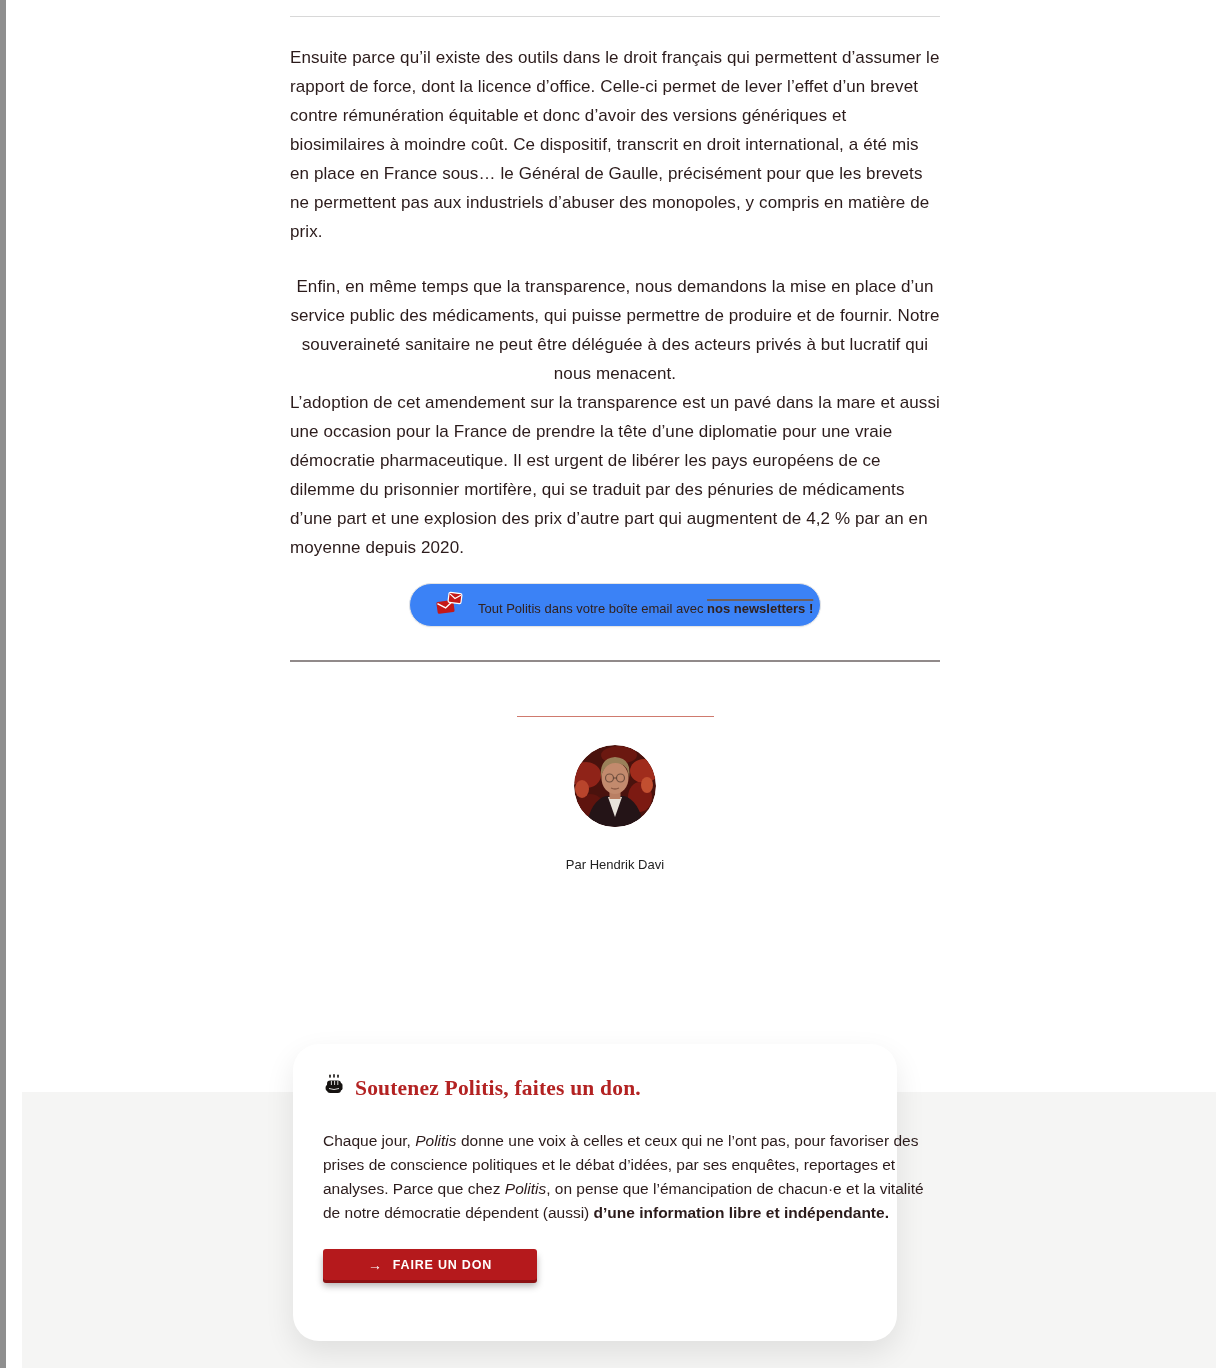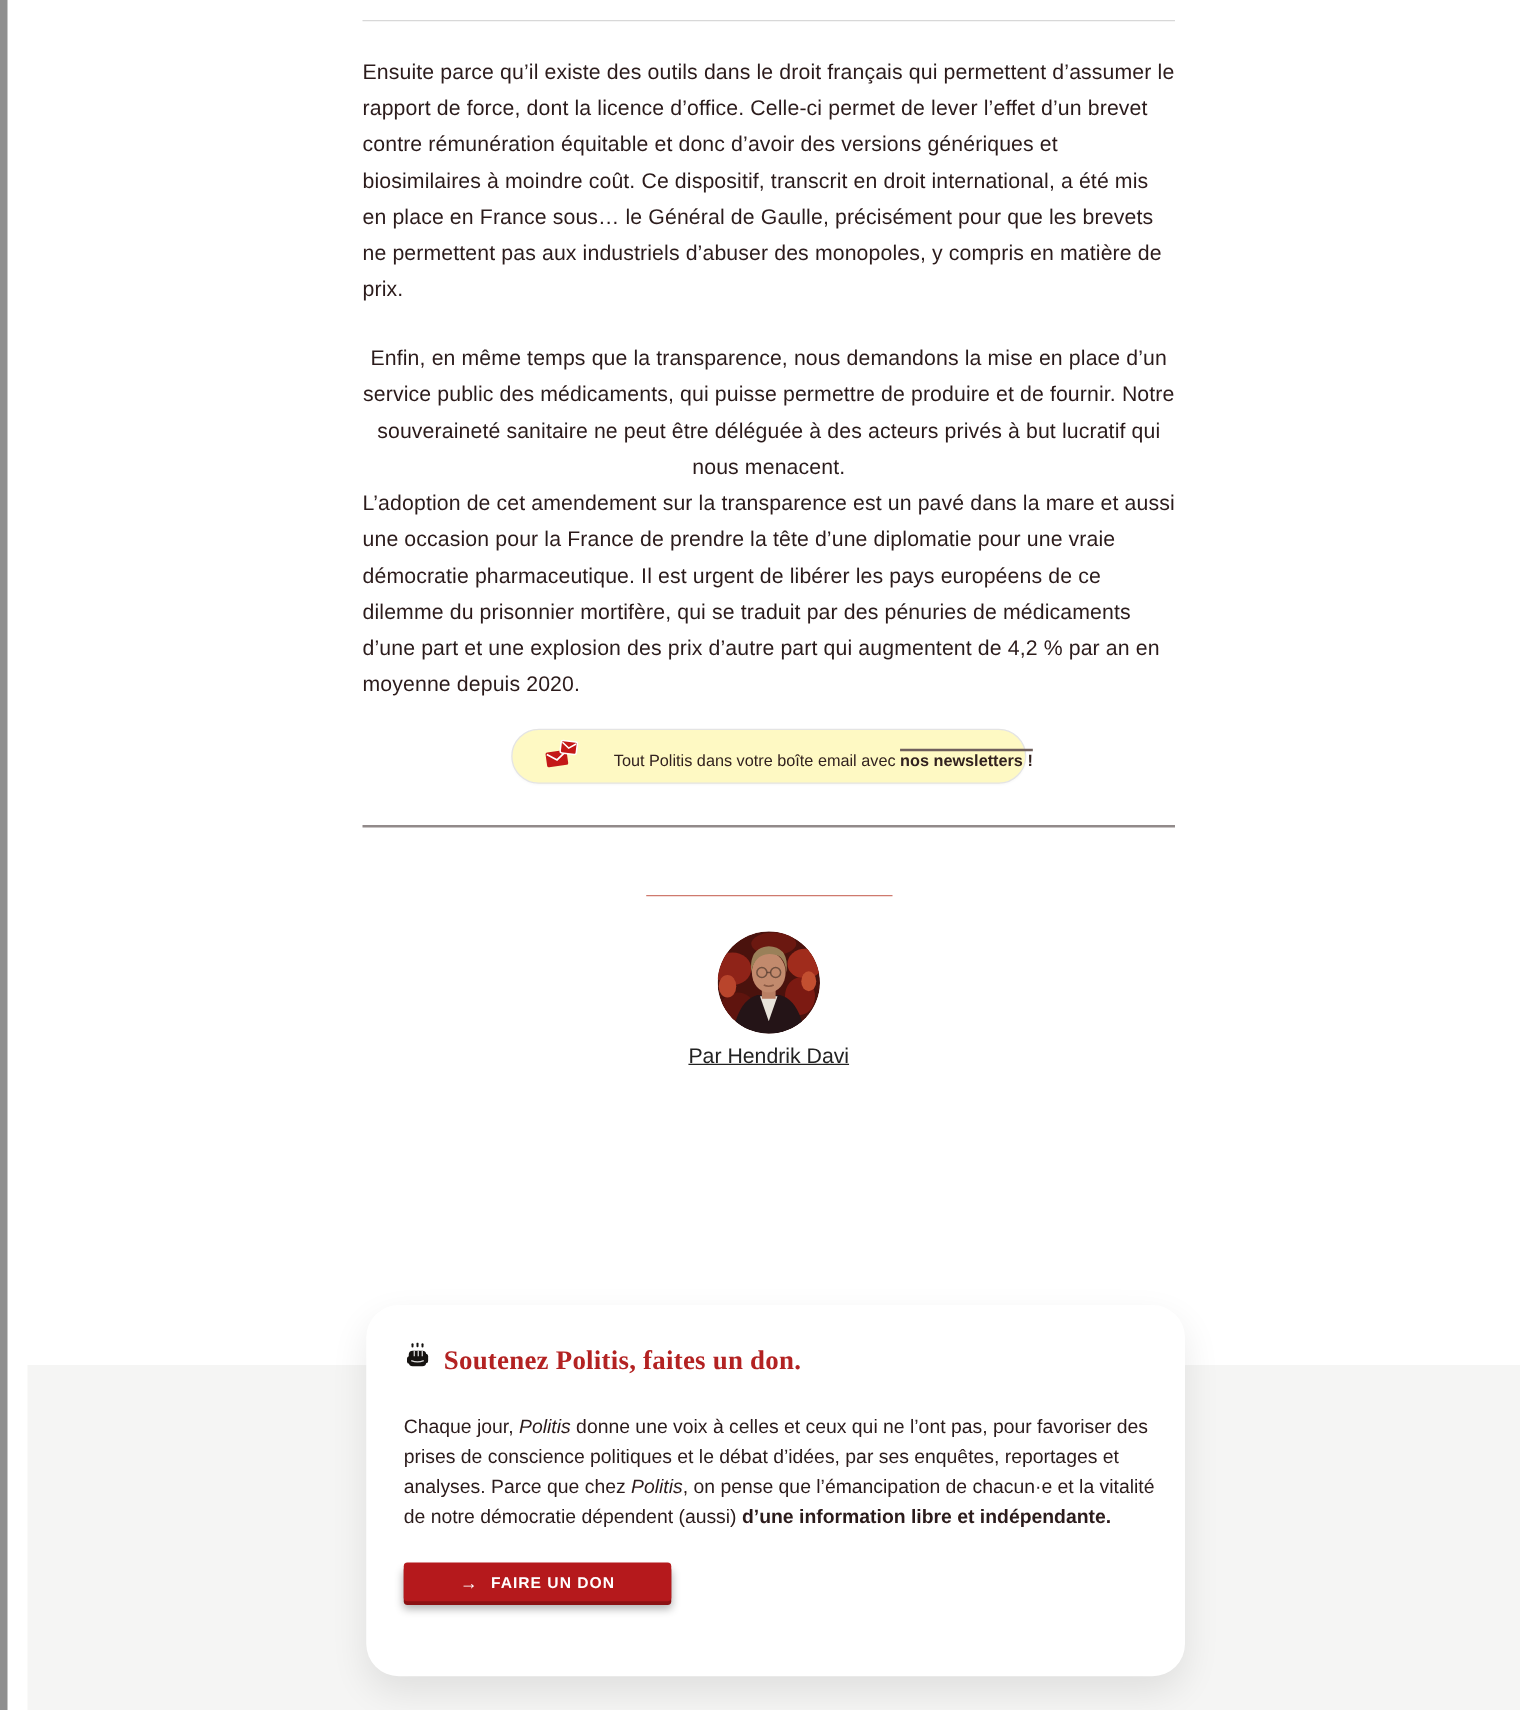--- a/index.html
+++ b/index.html
@@ -23,24 +23,23 @@
     font-size:17px;line-height:29px;letter-spacing:0.1px;color:#2b1b1b;margin:0;
   }
   .p1{margin-top:26px;}
   .p2{margin-top:26px;text-align:center;}
   .p3{}
   .b{font-weight:700;}
   .i{font-style:italic;}
   
   .newsletter-pill{
     margin:21px auto 0 auto;width:412px;height:44px;box-sizing:border-box;
-    border:1px solid #e4e4e4;border-radius:22px;background:#fef9c3;
+    border:1px solid #e4e4e4;border-radius:22px;background:#3b82f6;
     display:flex;align-items:flex-start;cursor:pointer;
     box-shadow:0 1px 2px rgba(0,0,0,0.03);
-    gap:13px;
   }
   .newsletter-pill .nl-icon{margin:7px 0 0 26px;flex:0 0 auto;}
   .newsletter-pill .nl-text{
     font-size:13px;color:#32221f;margin:17px 0 0 14px;white-space:nowrap;
   }
   .nl-link{
     font-weight:700;color:#32221f;text-decoration:overline;
     text-decoration-color:#6f5f5c;text-decoration-thickness:2px;
     text-underline-offset:3px;cursor:pointer;
   }
@@ -49,25 +48,25 @@
   }
   .bio{margin-top:47px;}
   .author-sep{
     margin:54px auto 0 auto;width:197px;border:none;border-top:1px solid #cf7a6e;height:0;
   }
   .avatar-wrap{margin-top:28px;text-align:center;}
   .avatar{
     display:inline-block;width:82px;height:82px;border-radius:50%;overflow:hidden;cursor:pointer;
   }
   .author-caption{
-    margin-top:3px;text-align:center;font-size:17px;color:#222;text-decoration:underline;
+    margin-top:26px;text-align:center;font-size:13px;color:#222;
   }
   
   .donation-card{
-    position:absolute;left:293px;top:1044px;width:655px;height:297px;box-sizing:border-box;
+    position:absolute;left:293px;top:1044px;width:604px;height:297px;box-sizing:border-box;
     background:#ffffff;border-radius:26px;box-shadow:0 12px 30px rgba(0,0,0,0.09);
     padding:30px 30px 0 30px;z-index:3;
   }
   .don-header{display:flex;align-items:center;gap:10px;}
   .don-title{
     font-family:"Liberation Serif", serif;font-weight:700;font-size:21.5px;color:#b32222;
     letter-spacing:0.2px;
   }
   .don-body{
     margin-top:27px;font-size:15.5px;line-height:24px;color:#2b1b1b;width:614px;

